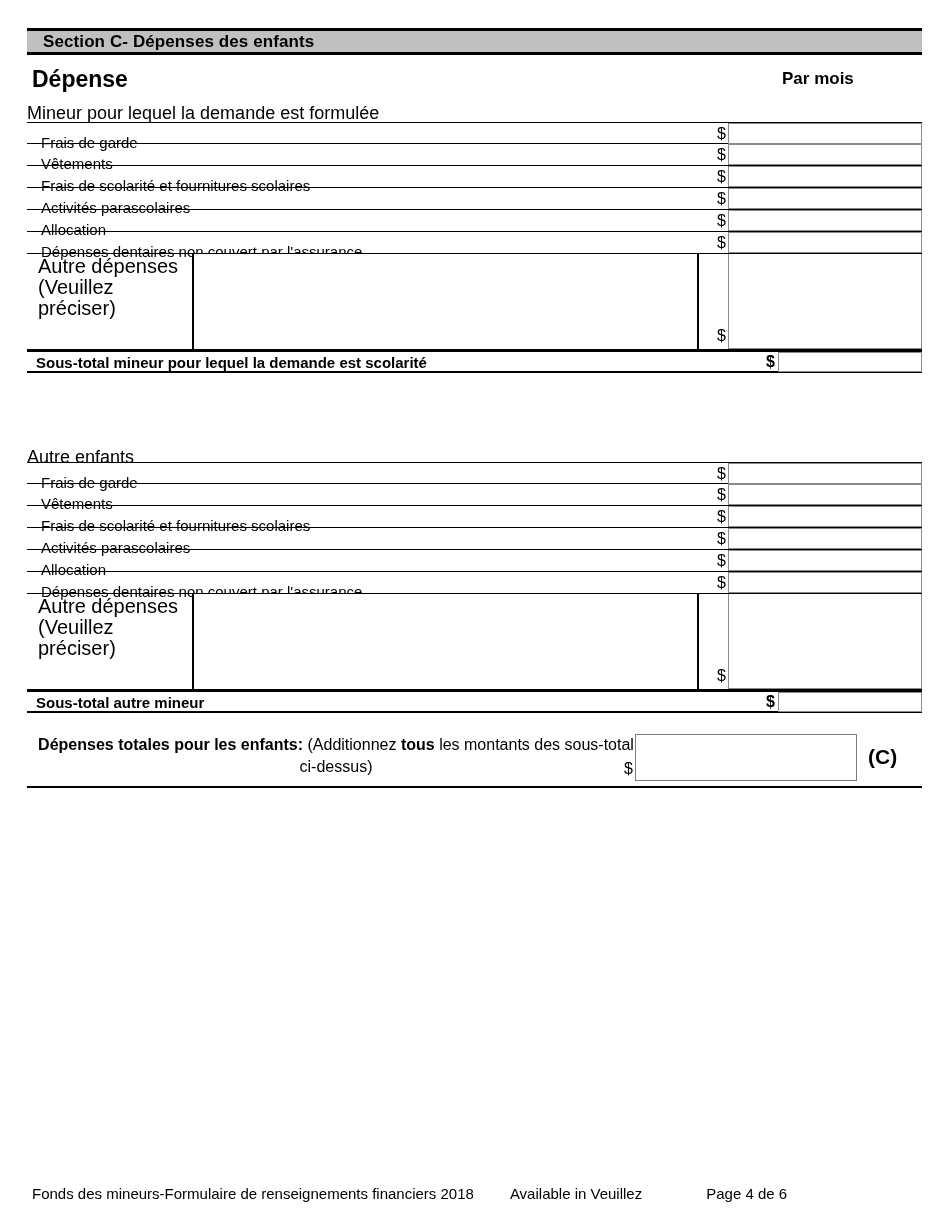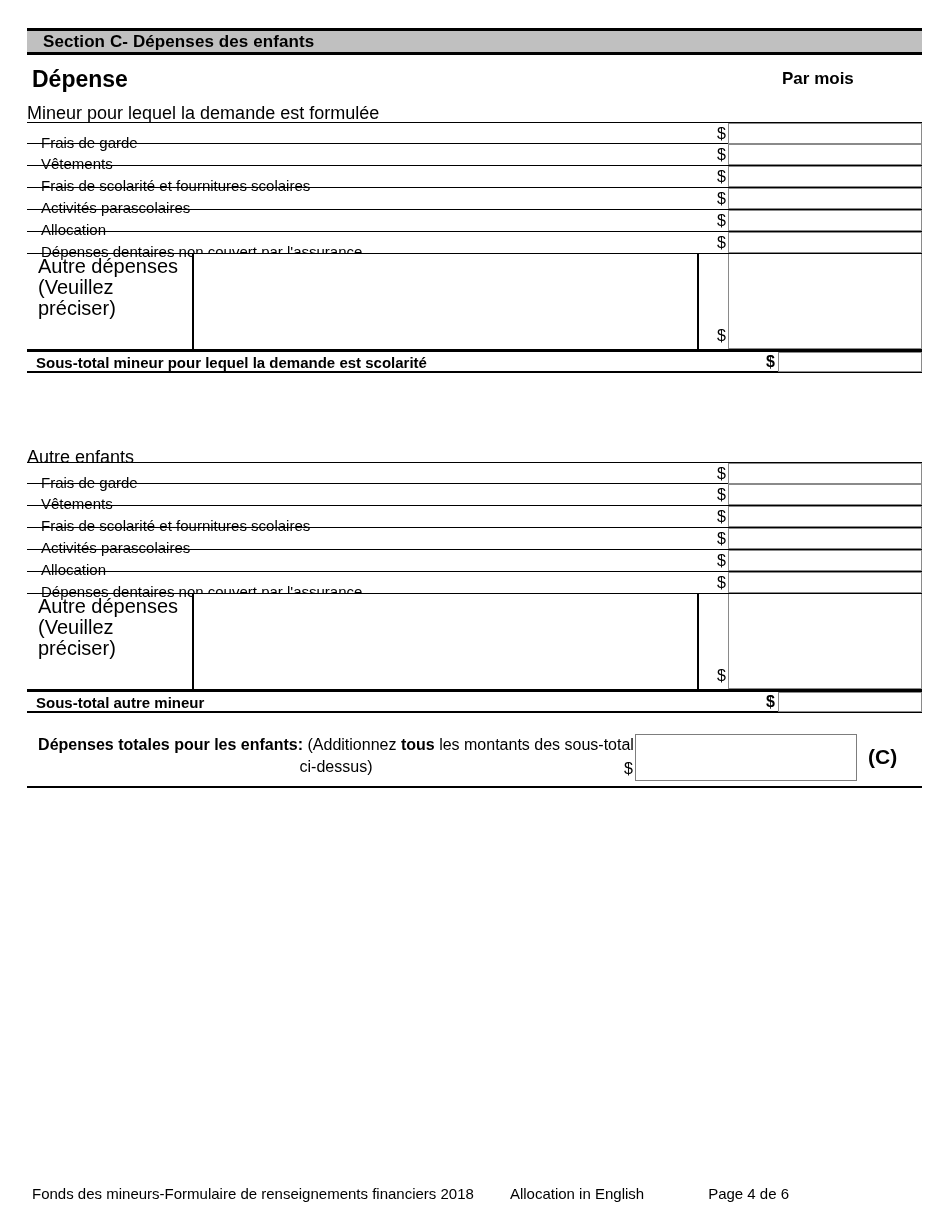--- a/index.html
+++ b/index.html
@@ -414,17 +414,17 @@
     <div class="total-text">
       <b>Dépenses totales pour les enfants:</b><span> (Additionnez </span><b>tous</b><span> les montants des sous-total ci-dessus)</span>
     </div>
     <span class="total-dollar">$</span>
     <span class="total-box"></span>
     <span class="total-ref">(C)</span>
   </div>
 
   <div class="footer">
     <span class="footer-form">Fonds des mineurs-Formulaire de renseignements financiers 2018</span>
-    <span class="footer-lang">Allocation in English</span>
+    <span class="footer-lang">Available in Veuillez</span>
     <span class="footer-page">Page 4 de 6</span>
   </div>
 
 </div>
 
 </body></html>

